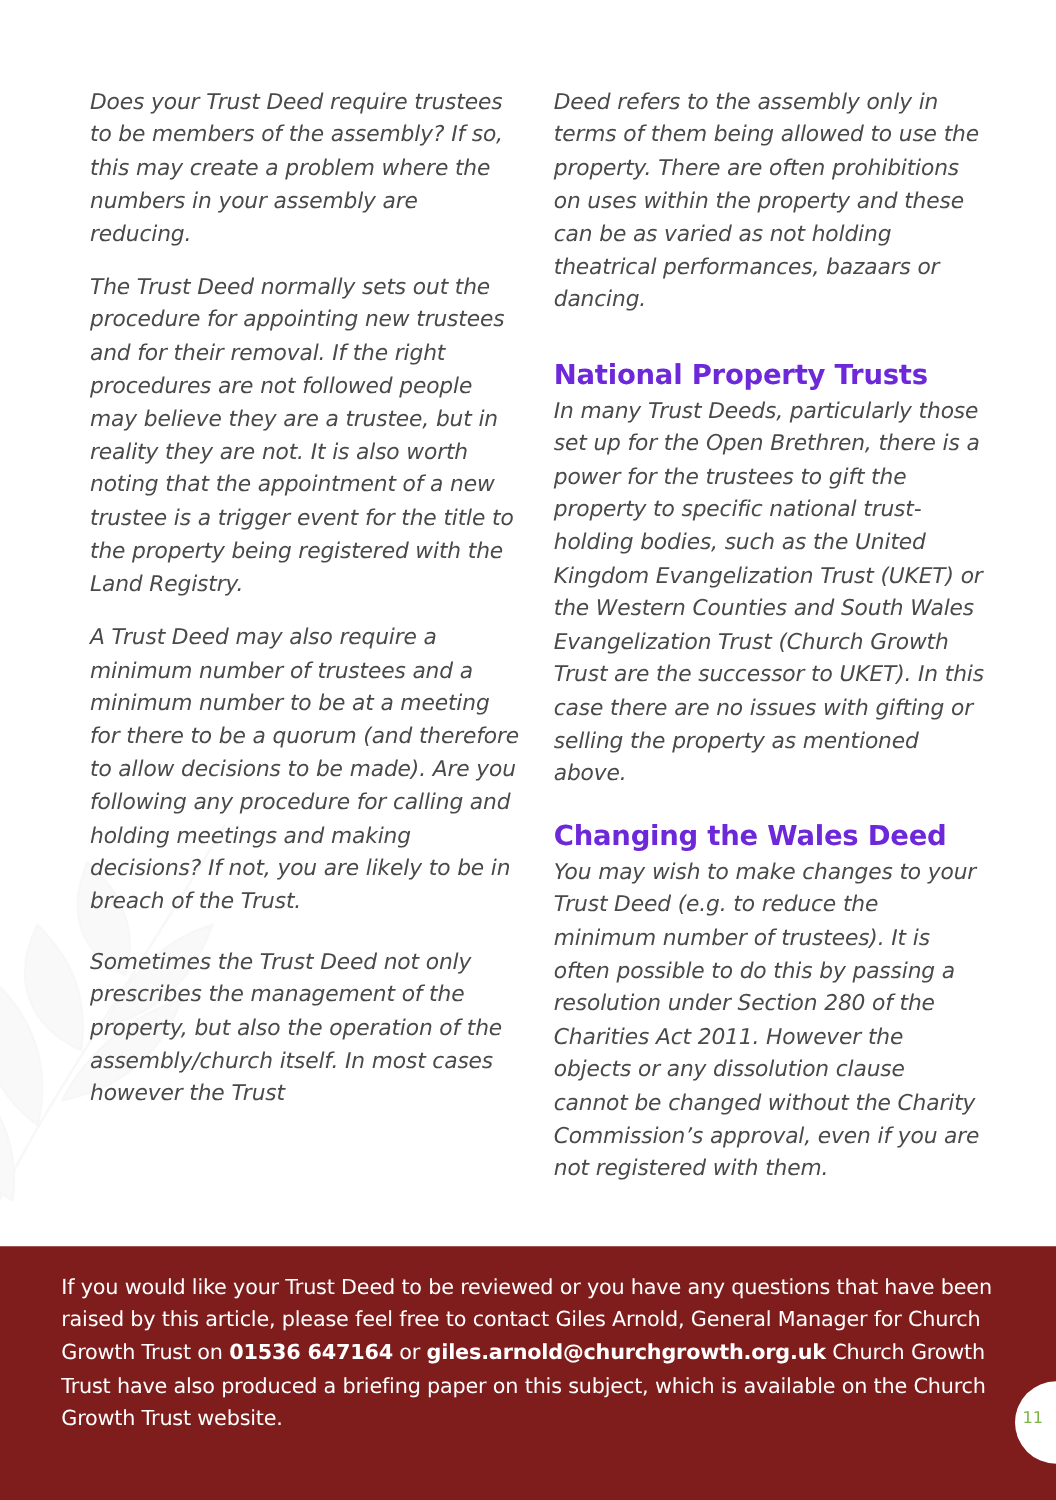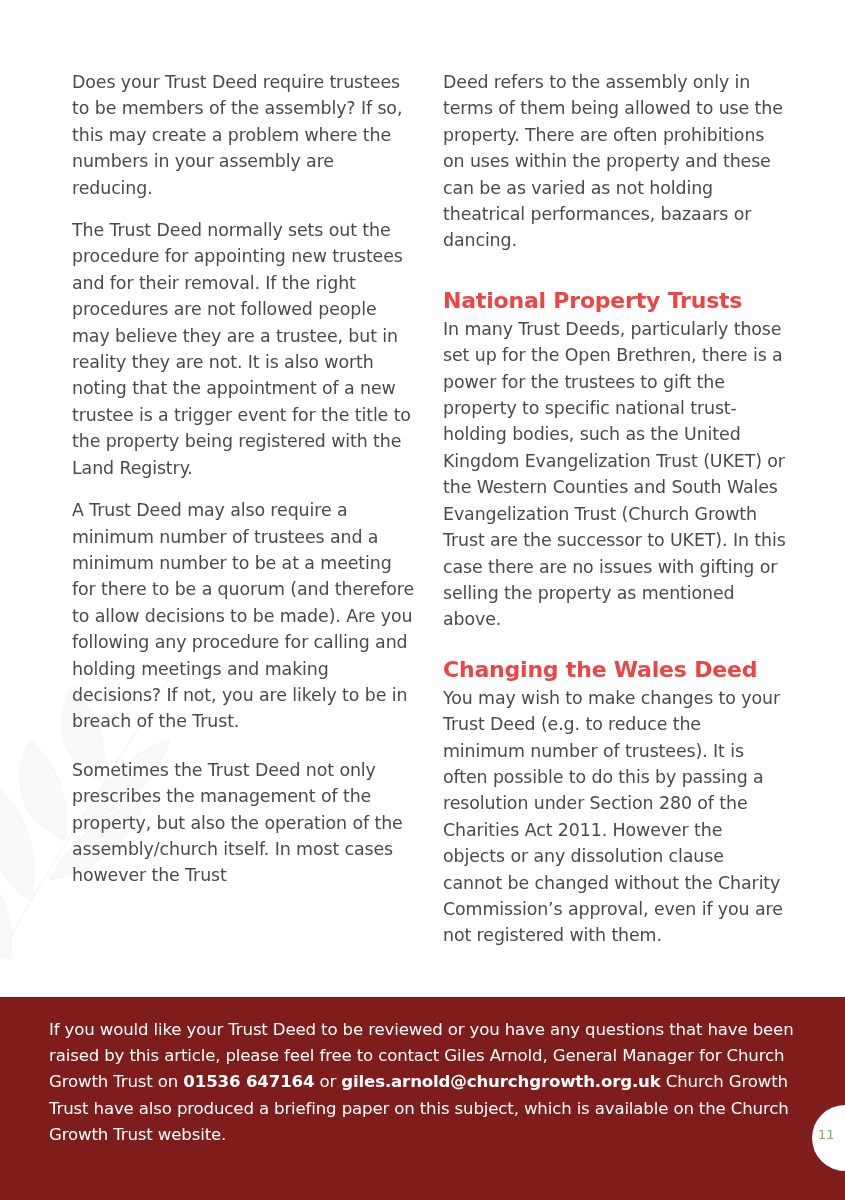--- a/index.html
+++ b/index.html
@@ -10,24 +10,25 @@
     color: #4a4a4a;
   }
   .leaf-deco { position: absolute; left: -30px; top: 640px; width: 230px; height: 360px; opacity: 0.5; }
   .col { position: absolute; top: 69px; width: 345px; }
   .col-left { left: 72px; }
   .col-right { left: 443px; }
   .col p {
     margin: 0 0 16px 0;
     font-size: 17.4px; line-height: 26.4px; letter-spacing: -0.1px;
     color: #4a4a4a;
+    font-style: italic;
   }
   .col h2 {
     margin: 0; font-size: 22px; line-height: 30px; font-weight: bold;
-    color: #ef4444; letter-spacing: -0.2px;
+    color: #6d28d9; letter-spacing: -0.2px;
   }
   .footer {
     position: absolute; left: 0; top: 997px; width: 845px; height: 203px;
     background: #7f1d1d;
   }
   .footer-text {
     position: absolute; left: 49px; top: 20px; width: 760px;
     font-size: 16.6px; line-height: 26.2px; color: #ffffff; letter-spacing: -0.15px;
     margin: 0;
   }

